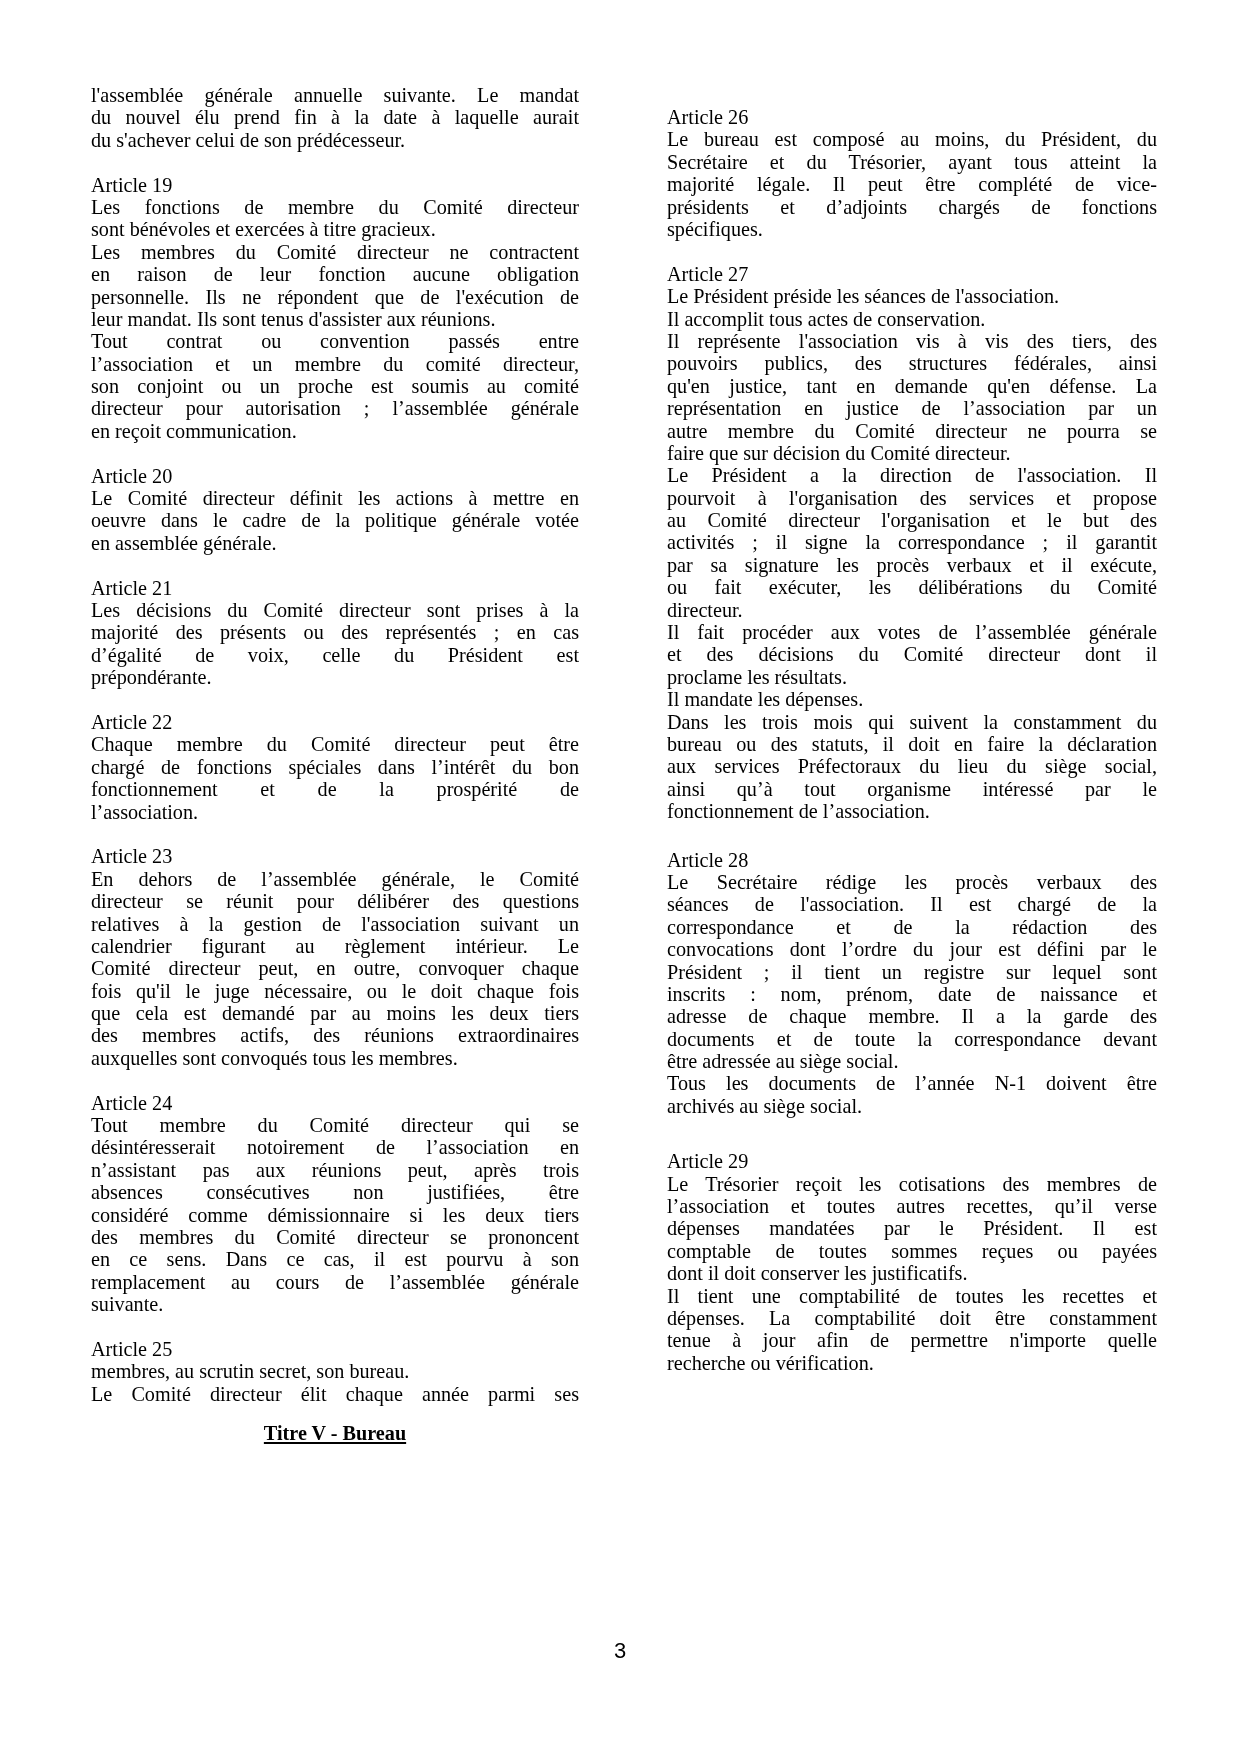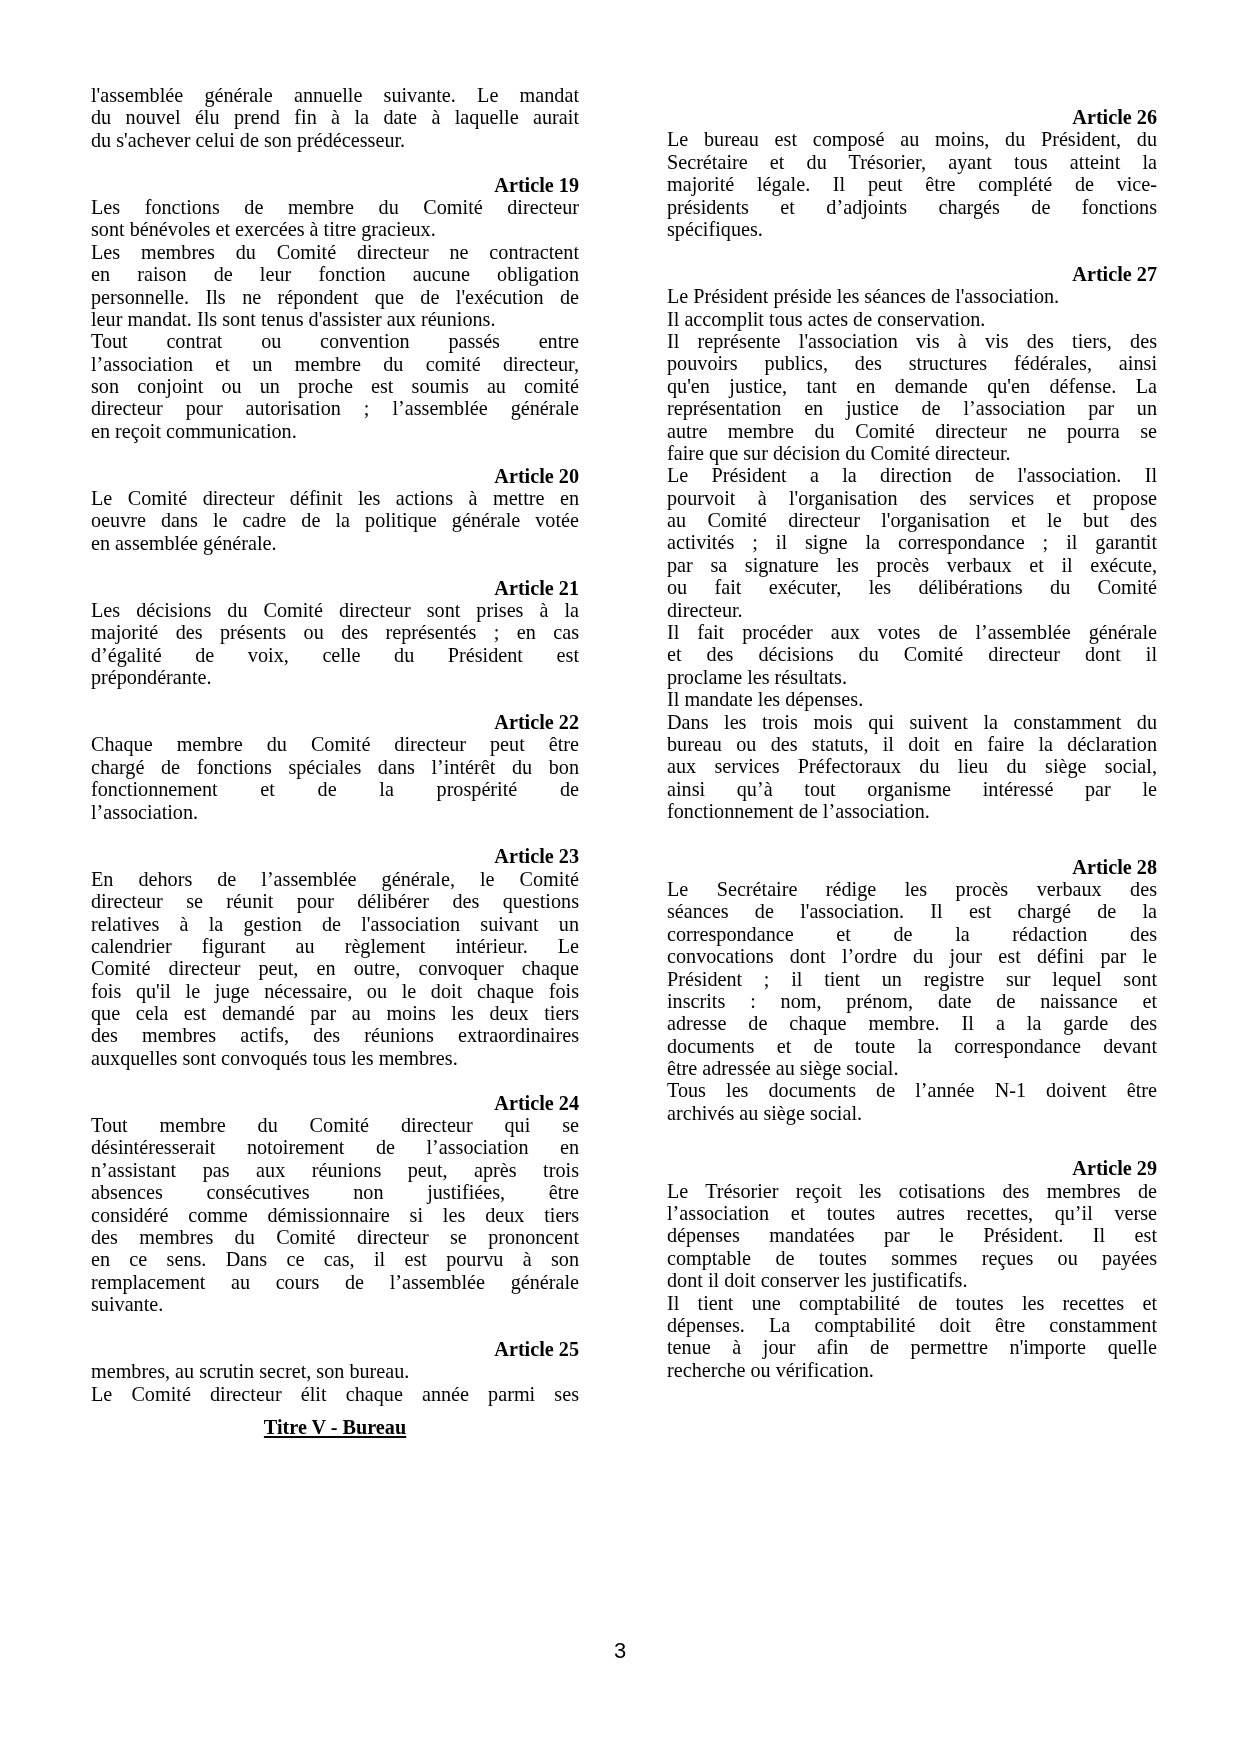--- a/index.html
+++ b/index.html
@@ -2,21 +2,21 @@
 <html><head>
 <meta charset="utf-8">
 <style>
   html, body { margin: 0; padding: 0; background: #ffffff; }
   body { width: 1240px; height: 1755px; position: relative; overflow: hidden; }
   .page { position: absolute; left: 0; top: 0; width: 1240px; height: 1230px; background: #ffffff; color: #000000; }
   .col { position: absolute; font-family: "Liberation Serif", serif; font-size: 20.2px; line-height: 22.4px; color: #000; }
   .col-left { left: 91px; top: 84px; width: 488px; }
   .col-right { left: 667px; top: 106px; width: 490px; }
   .article { margin: 0 0 22.4px 0; }
-  .article-title { font-weight: bold; display: block; text-align: right; }
+  .article-title { font-weight: normal; display: block; }
   .line { display: block; text-align: justify; text-align-last: justify; white-space: nowrap; height: 22.4px; }
   .line.last { text-align-last: left; }
   .section-title { font-weight: bold; text-decoration: underline; text-align: center; display: block; font-family: Liberation Serif, serif; }
   .page-number { position: absolute; top: 1638px; left: 0; width: 1240px; text-align: center; font-family: "Liberation Sans", sans-serif; font-size: 22px; color: #000; }
 </style>
 </head>
 <body>
 
 <div class="page">
   <div class="col col-left" id="col-left">
@@ -88,41 +88,41 @@
           <span class="line">désintéresserait notoirement de l’association en</span>
           <span class="line">n’assistant pas aux réunions peut, après trois</span>
           <span class="line">absences consécutives non justifiées, être</span>
           <span class="line">considéré comme démissionnaire si les deux tiers</span>
           <span class="line">des membres du Comité directeur se prononcent</span>
           <span class="line">en ce sens. Dans ce cas, il est pourvu à son</span>
           <span class="line">remplacement au cours de l’assemblée générale</span>
           <span class="line last">suivante.</span>
         </div>
       </div>
-      <div class="article" style="margin-bottom: 11px;">
+      <div class="article" style="margin-bottom: 17px;">
         <span class="article-title">Article 25</span>
         <div class="article-body">
           <span class="line last">membres, au scrutin secret, son bureau.</span>
           <span class="line">Le Comité directeur élit chaque année parmi ses</span>
         </div>
       </div>
       <span class="section-title">Titre V - Bureau</span>
     </div>
   <div class="col col-right" id="col-right">
       <div class="article">
         <span class="article-title">Article 26</span>
         <div class="article-body">
           <span class="line">Le bureau est composé au moins, du Président, du</span>
           <span class="line">Secrétaire et du Trésorier, ayant tous atteint la</span>
           <span class="line">majorité légale. Il peut être complété de vice-</span>
           <span class="line">présidents et d’adjoints chargés de fonctions</span>
           <span class="line last">spécifiques.</span>
         </div>
       </div>
-      <div class="article" style="margin-bottom: 33px;">
+      <div class="article" style="margin-bottom: 26px;">
         <span class="article-title">Article 27</span>
         <div class="article-body">
           <span class="line last">Le Président préside les séances de l'association.</span>
           <span class="line last">Il accomplit tous actes de conservation.</span>
           <span class="line">Il représente l'association vis à vis des tiers, des</span>
           <span class="line">pouvoirs publics, des structures fédérales, ainsi</span>
           <span class="line">qu'en justice, tant en demande qu'en défense. La</span>
           <span class="line">représentation en justice de l’association par un</span>
           <span class="line">autre membre du Comité directeur ne pourra se</span>
           <span class="line last">faire que sur décision du Comité directeur.</span>

